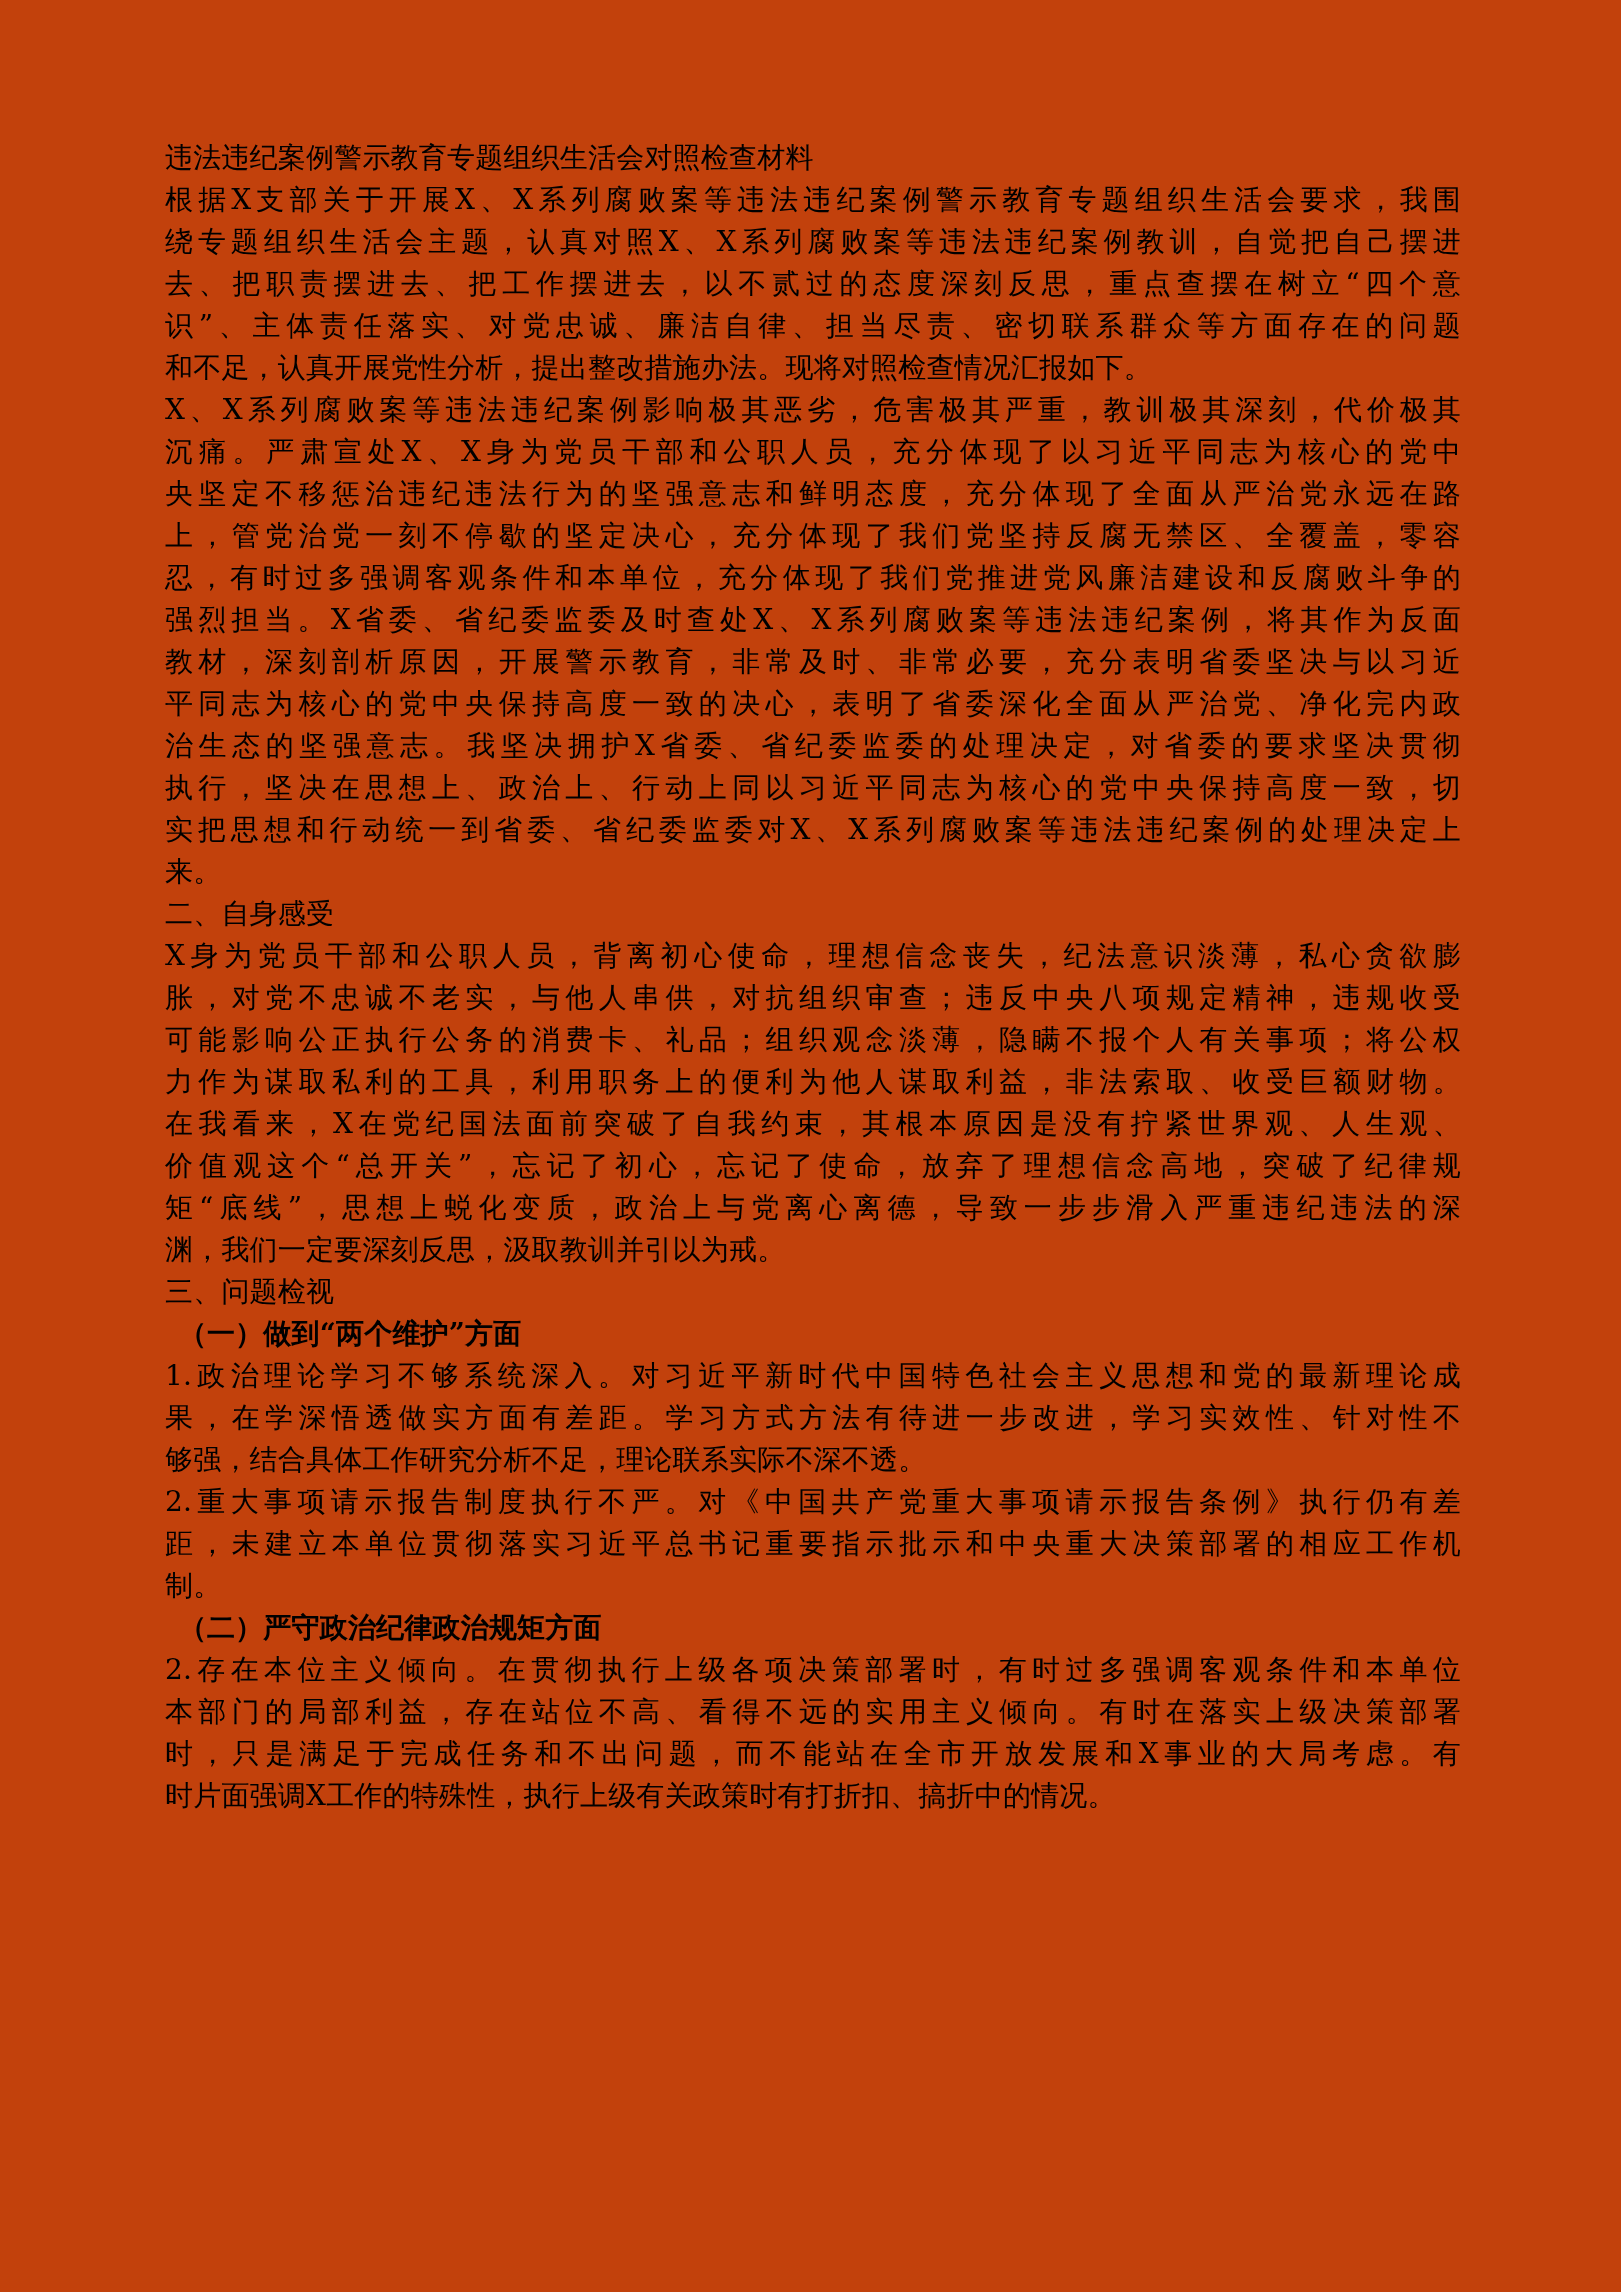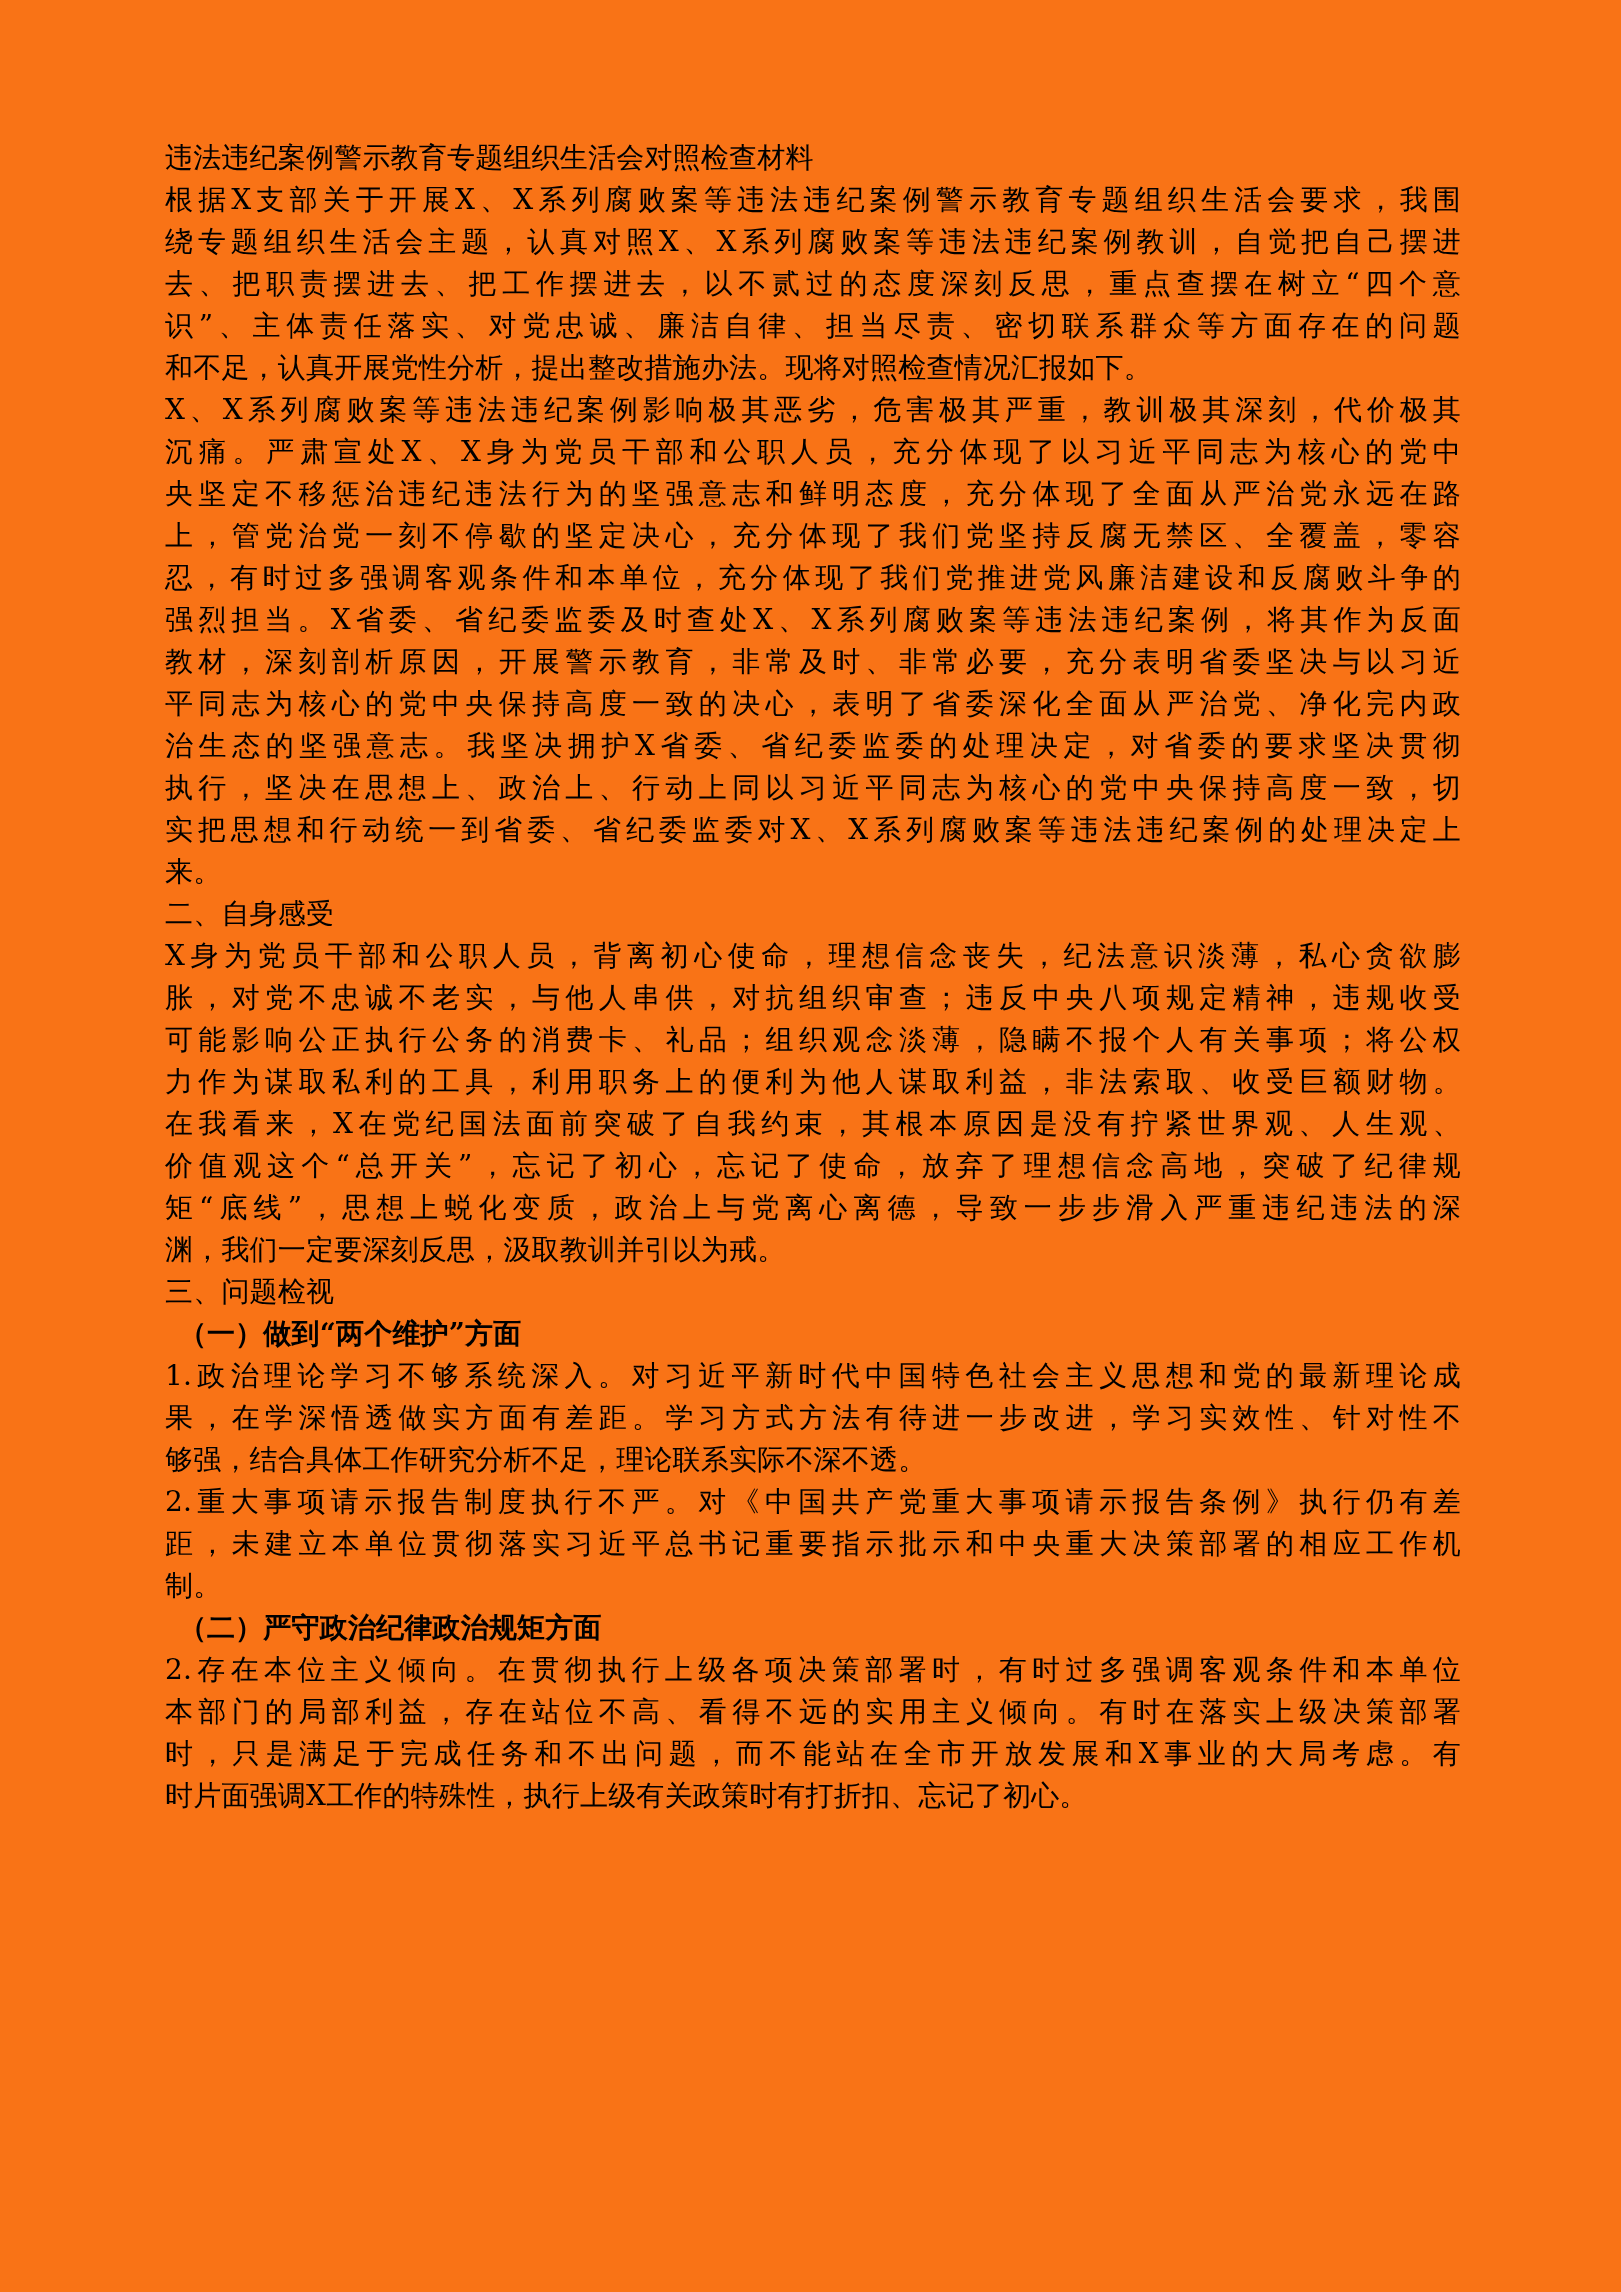--- a/index.html
+++ b/index.html
@@ -9,21 +9,21 @@
     background: #ffffff;
   }
   body {
     font-family: "DejaVu Serif", "Liberation Serif", serif;
     color: #000000;
   }
   .page {
     position: relative;
     width: 1621px;
     height: 2293px;
-    background: #f97316;
+    background: #c2410c;
     box-sizing: border-box;
     overflow: hidden;
   }
   .doc-body {
     position: absolute;
     left: 165px;
     top: 137px;
     width: 1296px;
   }
   .line {
@@ -117,17 +117,17 @@
         <div class="line justify">距，未建立本单位贯彻落实习近平总书记重要指示批示和中央重大决策部署的相应工作机</div>
         <div class="line justify last">制。</div>
       </div>
       <div class="para-block">
         <div class="line sub-heading">（二）严守政治纪律政治规矩方面</div>
       </div>
       <div class="para-block">
         <div class="line justify">2.存在本位主义倾向。在贯彻执行上级各项决策部署时，有时过多强调客观条件和本单位</div>
         <div class="line justify">本部门的局部利益，存在站位不高、看得不远的实用主义倾向。有时在落实上级决策部署</div>
         <div class="line justify">时，只是满足于完成任务和不出问题，而不能站在全市开放发展和X事业的大局考虑。有</div>
-        <div class="line justify last">时片面强调X工作的特殊性，执行上级有关政策时有打折扣、忘记了初心。</div>
+        <div class="line justify last">时片面强调X工作的特殊性，执行上级有关政策时有打折扣、搞折中的情况。</div>
       </div>
     </div>
 </div>
 
 
 </body></html>

